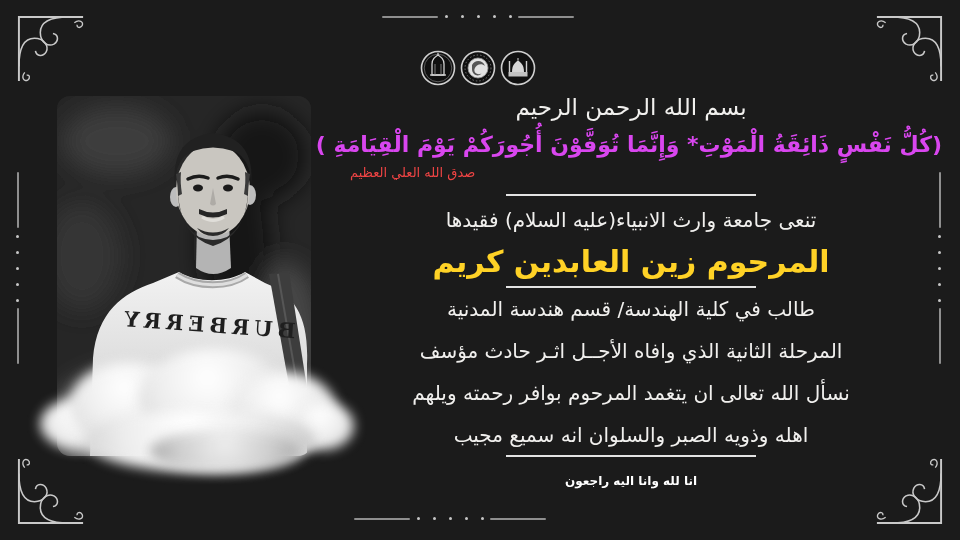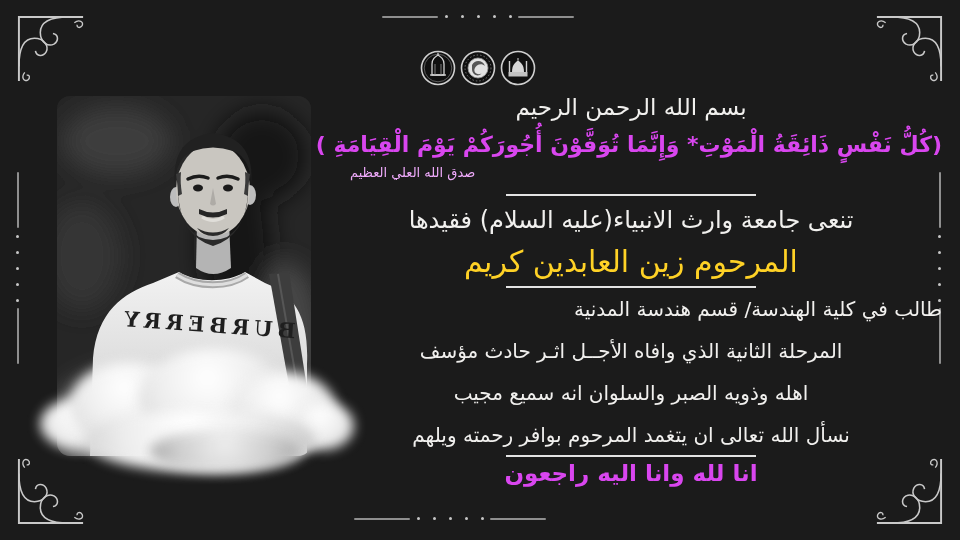--- a/index.html
+++ b/index.html
@@ -36,29 +36,29 @@
     background:radial-gradient(circle at 45% 30%, #ffffff 0%, #ececec 50%, #c6c6c6 100%);
     filter:blur(6px);}
   .cloud.dim{background:radial-gradient(circle at 50% 30%, #eeeeee 0%, #cfcfcf 55%, #a5a5a5 100%);opacity:.95;}
   
   .col{
     position:absolute;left:320px;top:92px;width:622px;
     direction:rtl;text-align:center;color:#f1f0ee;
   }
   .basmala{font-size:23px;line-height:30px;}
   .verse{font-size:22px;line-height:34px;font-weight:bold;color:#d946ef;margin-top:6px;white-space:nowrap;}
-  .sadaqa{font-size:13px;line-height:18px;color:#f0abfc;margin-top:2px;text-align:left;padding-left:30px;}
+  .sadaqa{font-size:13px;line-height:18px;color:#ef4444;margin-top:2px;text-align:left;padding-left:30px;}
   .divider{width:250px;height:2px;background:#e3e3e3;margin:12px auto 0;}
   .divider.d2{margin-top:4px;}
   .divider.d3{margin-top:5px;}
-  .announce{font-size:24px;line-height:32px;margin-top:8px;}
-  .name{font-size:30px;line-height:40px;font-weight:normal;color:#ffd226;margin-top:6px;}
+  .announce{font-size:20px;line-height:32px;margin-top:8px;}
+  .name{font-size:30px;line-height:40px;font-weight:bold;color:#ffd226;margin-top:6px;}
   .bodyline{font-size:20px;line-height:30px;margin-top:12px;}
-  .bodyline.first{margin-top:6px;text-align:right;}
-  .istirja{font-size:23px;line-height:28px;font-weight:bold;color:#d946ef;margin-top:2px;}
+  .bodyline.first{margin-top:6px;}
+  .istirja{font-size:12px;line-height:28px;font-weight:bold;color:#ffffff;margin-top:10px;}
 </style>
 </head>
 <body>
 
 <div class="stage">
 
   <svg width="0" height="0" style="position:absolute" aria-hidden="true">
     <defs>
       <g id="corner-flourish" fill="none" stroke="#c9c9c9">
         <path d="M69,3 H3 V69" stroke-width="2"></path>
@@ -210,19 +210,19 @@
   <div class="col">
     <div class="basmala">بسم الله الرحمن الرحيم</div>
     <div class="verse">(كُلُّ نَفْسٍ ذَائِقَةُ الْمَوْتِ* وَإِنَّمَا تُوَفَّوْنَ أُجُورَكُمْ يَوْمَ الْقِيَامَةِ )</div>
     <div class="sadaqa">صدق الله العلي العظيم</div>
     <div class="divider d1"></div>
     <div class="announce">تنعى جامعة وارث الانبياء(عليه السلام) فقيدها</div>
     <div class="name">المرحوم زين العابدين كريم</div>
     <div class="divider d2"></div>
     <div class="bodyline first">طالب في كلية الهندسة/ قسم هندسة المدنية</div>
     <div class="bodyline">المرحلة الثانية الذي وافاه الأجــل اثـر حادث مؤسف</div>
+    <div class="bodyline">نسأل الله تعالى ان يتغمد المرحوم بوافر رحمته ويلهم</div>
     <div class="bodyline">اهله وذويه الصبر والسلوان انه سميع مجيب</div>
-    <div class="bodyline">نسأل الله تعالى ان يتغمد المرحوم بوافر رحمته ويلهم</div>
     <div class="divider d3"></div>
     <div class="istirja">انا لله وانا اليه راجعون</div>
   </div>
 
 </div>
 
 </body></html>

